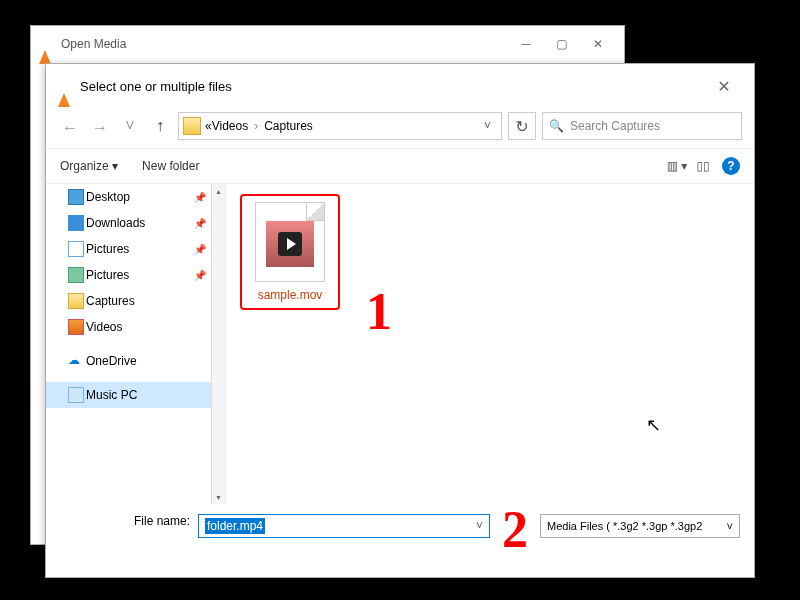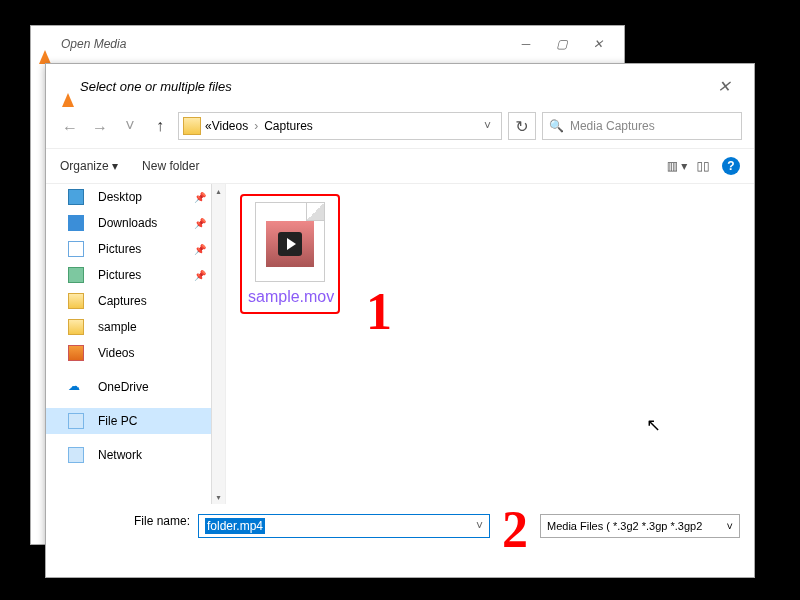--- a/index.html
+++ b/index.html
@@ -1,26 +1,26 @@
 <!DOCTYPE html>
 <html><head>
 <meta charset="utf-8">
 <style>
 * { box-sizing: border-box; margin: 0; padding: 0; font-family: "Segoe UI", Tahoma, sans-serif; }
 body { background: #000; width: 800px; height: 600px; position: relative; overflow: hidden; }
 .window { background: #fff; border: 1px solid #aaa; position: absolute; box-shadow: 0 2px 8px rgba(0,0,0,.3); }
-.titlebar { display: flex; align-items: center; padding: 6px 8px; font-size: 12px; color: #555; font-style: italic; }
+.titlebar { display: flex; align-items: center; padding: 6px 8px; font-size: 12px; color: #555; }
 .titlebar .icon { width: 16px; height: 16px; margin-right: 6px; }
 .titlebar-spacer { flex: 1; }
 .winbtn { width: 36px; height: 24px; display: flex; align-items: center; justify-content: center; color: #666; cursor: pointer; }
 
 .parent-window { left: 30px; top: 25px; width: 595px; height: 520px; }
 
 .dialog { left: 45px; top: 63px; width: 710px; height: 515px; }
-.dialog .titlebar { font-size: 13px; color: #000; padding: 10px 12px; text-align: right; }
+.dialog .titlebar { font-size: 13px; color: #000; padding: 10px 12px; }
 .dialog .close { font-size: 16px; font-weight: 300; }
 
 .navrow { display: flex; align-items: center; padding: 4px 12px 8px 12px; gap: 6px; }
 .navbtn { width: 24px; height: 24px; display: flex; align-items: center; justify-content: center; color: #999; cursor: pointer; }
 .navbtn.enabled { color: #333; }
 .breadcrumb { flex: 1; border: 1px solid #ccc; background: #fff; height: 28px; display: flex; align-items: center; padding: 0 4px; font-size: 12px; }
 .breadcrumb .folder-ic { width: 18px; height: 18px; margin-right: 4px; background: linear-gradient(#ffe9a6,#f5c84c); border:1px solid #d9a93b; }
 .breadcrumb .sep { margin: 0 6px; color: #888; }
 .breadcrumb .dd { margin-left: auto; color: #666; padding: 0 6px; }
 .refresh { width: 28px; height: 28px; border: 1px solid #ccc; display: flex; align-items: center; justify-content: center; color: #555; cursor: pointer; }
@@ -29,21 +29,21 @@
 .toolbar { display: flex; align-items: center; padding: 6px 14px; font-size: 12px; color: #333; border-top:1px solid #eee; border-bottom:1px solid #eee;text-align:right; }
 .toolbar .spacer { flex: 1; }
 .toolbar .sm { width: 22px; height: 22px; display:flex; align-items:center; justify-content:center; color:#555; margin-left:4px; cursor:pointer; }
 .help { width:18px; height:18px; border-radius:50%; background:#0078d4; color:#fff; font-size:12px; font-weight:bold; display:flex; align-items:center; justify-content:center; margin-left:8px; }
 
 .body { display: flex; height: 320px; }
 .sidebar { width: 180px; border-right: 1px solid #eee; overflow-y: auto; position: relative; }
 .sidebar-scrollbar { position:absolute; right:0; top:0; width:14px; height:100%; background:#f5f5f5; border-left:1px solid #ddd; }
 .sidebar-scrollbar .upbtn, .sidebar-scrollbar .dnbtn { height:14px; display:flex; align-items:center; justify-content:center; font-size:8px; color:#666; }
 .sidebar-scrollbar .track { height:calc(100% - 28px); position:relative; }
-.sb-item { display: flex; align-items: center; padding: 5px 6px 5px 22px; font-size: 12px; cursor:pointer; gap:14px; position:relative; }
+.sb-item { display: flex; align-items: center; padding: 5px 6px 5px 22px; font-size: 12px; cursor:pointer; gap:2px; position:relative; }
 .sb-item.selected { background: #cde8ff; }
 .sb-item .pin { position:absolute; right:18px; color:#777; font-size:10px; }
 .sb-ic { width:16px; height:16px; flex-shrink:0; }
 .ic-desktop { background:#4aa3df; border:1px solid #2a7ab0; }
 .ic-downloads { background:#3b8ed8; }
 .ic-documents { background:#fff; border:1px solid #6aa8e0; }
 .ic-pictures { background:#7dc8a0; border:1px solid #4aa070; }
 .ic-folder { background: linear-gradient(#ffe9a6,#f5c84c); border:1px solid #d9a93b; }
 .ic-music { background:#fff; border:1px solid #6aa8e0; position:relative; }
 .ic-music::after { content:"♪"; position:absolute; left:2px; top:-2px; font-size:11px; color:#3b8ed8; }
@@ -52,21 +52,21 @@
 .ic-network { background:#cfe7fb; border:1px solid #7ab6e8; }
 
 .filearea { flex:1; padding: 10px 14px; position:relative; }
 .fileitem { width: 100px; text-align:center; cursor:pointer; }
 .fileitem.highlighted { border:2px solid #ff0000; border-radius:4px; padding:6px; }
 .filethumb { width:70px; height:80px; margin:0 auto 6px auto; background:#fff; border:1px solid #ccc; position:relative; }
 .filethumb .corner { position:absolute; right:0; top:0; width:18px; height:18px; background:linear-gradient(135deg,#fff 50%,#ddd 50%); border-left:1px solid #ccc; border-bottom:1px solid #ccc; }
 .filethumb .vid { position:absolute; left:10px; top:18px; right:10px; bottom:14px; background:linear-gradient(#e88,#a55); display:flex; align-items:center; justify-content:center; }
 .filethumb .play { width:24px; height:24px; background:#222; border-radius:3px; display:flex; align-items:center; justify-content:center; }
 .filethumb .play::after { content:""; border-left:9px solid #fff; border-top:6px solid transparent; border-bottom:6px solid transparent; margin-left:2px; }
-.filelabel { font-size:16px; color:#8b5cf6; }
+.filelabel { font-size:12px; color:#c2410c; }
 
 .annot { position:absolute; color:#ff0000; font-size:52px; font-weight:bold; font-family: "Times New Roman", serif; pointer-events:none; }
 .cursor-ptr { position:absolute; left:420px; top:230px; font-size:18px; color:#000; pointer-events:none; }
 
 .footer { padding: 10px 14px; }
 .fnrow { display:flex; align-items:flex-start; gap:8px; font-size:12px; }
 .fnlabel { width:130px; text-align:right; }
 .fninput { flex:1; height:24px; border:1px solid #0078d4; padding:0 6px; font-size:12px; background:#fff; display:flex; align-items:center; }
 .fninput .val { background:#0078d4; color:#fff; padding:1px 2px; }
 .filter { width:200px; height:24px; border:1px solid #aaa; padding:0 6px; display:flex; align-items:center; font-size:11px; justify-content:space-between; }
@@ -109,21 +109,21 @@
       <span class="folder-ic"></span>
       <span>«</span>
       <span>Videos</span>
       <span class="sep">›</span>
       <span>Captures</span>
       <span class="dd">˅</span>
     </div>
     <span class="refresh">↻</span>
     <div class="searchbox">
       <span>🔍</span>
-      <span>Media Captures</span>
+      <span>Search Captures</span>
     </div>
   </div>
 
   <div class="toolbar">
     <span><span>Organize</span> ▾</span>
     <span style="width:24px"></span>
     <span>New folder</span>
     <span class="spacer"></span>
     <span class="sm">▥ ▾</span>
     <span class="sm">▯▯</span>
@@ -150,42 +150,34 @@
       <div class="sb-item">
           <span class="sb-ic ic-pictures"></span>
           <span>Pictures</span>
           <span class="pin">📌</span>
         </div>
       <div class="sb-item">
           <span class="sb-ic ic-folder"></span>
           <span>Captures</span>
         </div>
       <div class="sb-item">
-          <span class="sb-ic ic-folder"></span>
-          <span>sample</span>
-        </div>
-      <div class="sb-item">
           <span class="sb-ic ic-videos"></span>
           <span>Videos</span>
         </div>
       <div style="height:8px"></div>
       <div class="sb-item">
           <span class="sb-ic" style="color:#0078d4">☁</span>
           <span>OneDrive</span>
         </div>
       <div style="height:8px"></div>
       <div class="sb-item selected">
           <span class="sb-ic ic-thispc"></span>
-          <span>File PC</span>
+          <span>Music PC</span>
         </div>
       <div style="height:8px"></div>
-      <div class="sb-item">
-          <span class="sb-ic ic-network"></span>
-          <span>Network</span>
-        </div>
       <div class="sidebar-scrollbar">
         <div class="upbtn">▴</div>
         <div class="track"></div>
         <div class="dnbtn">▾</div>
       </div>
     </div>
 
     <div class="filearea">
       <div class="fileitem highlighted">
         <div class="filethumb">

